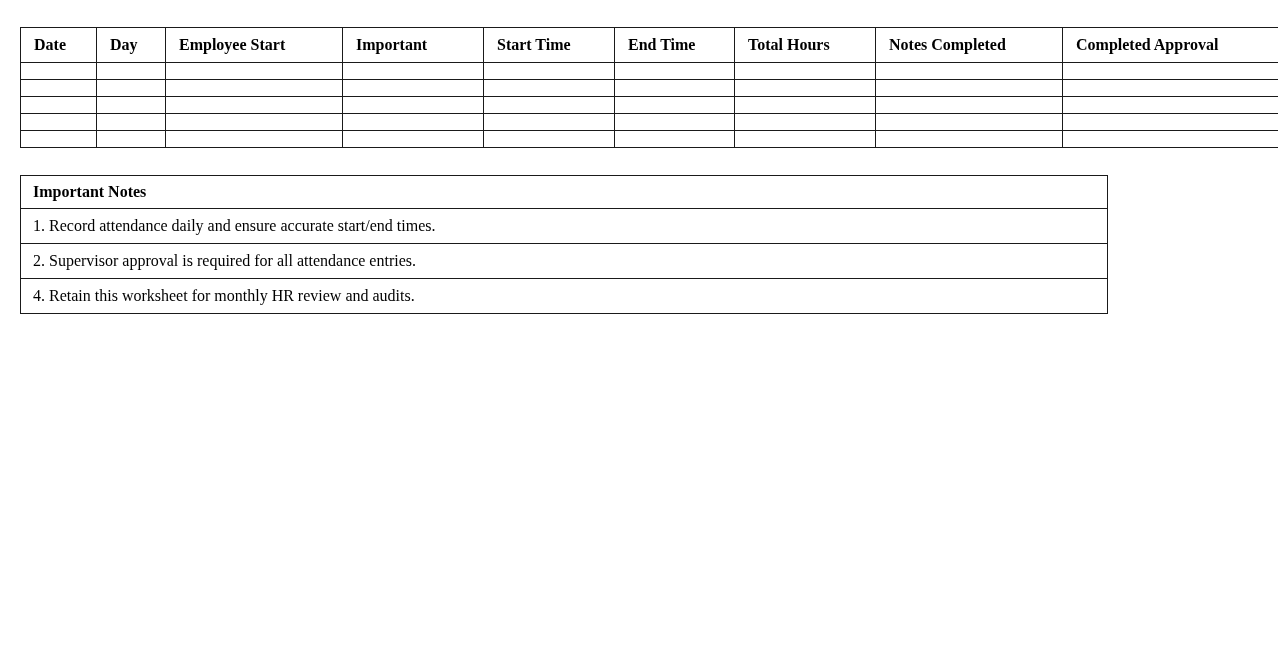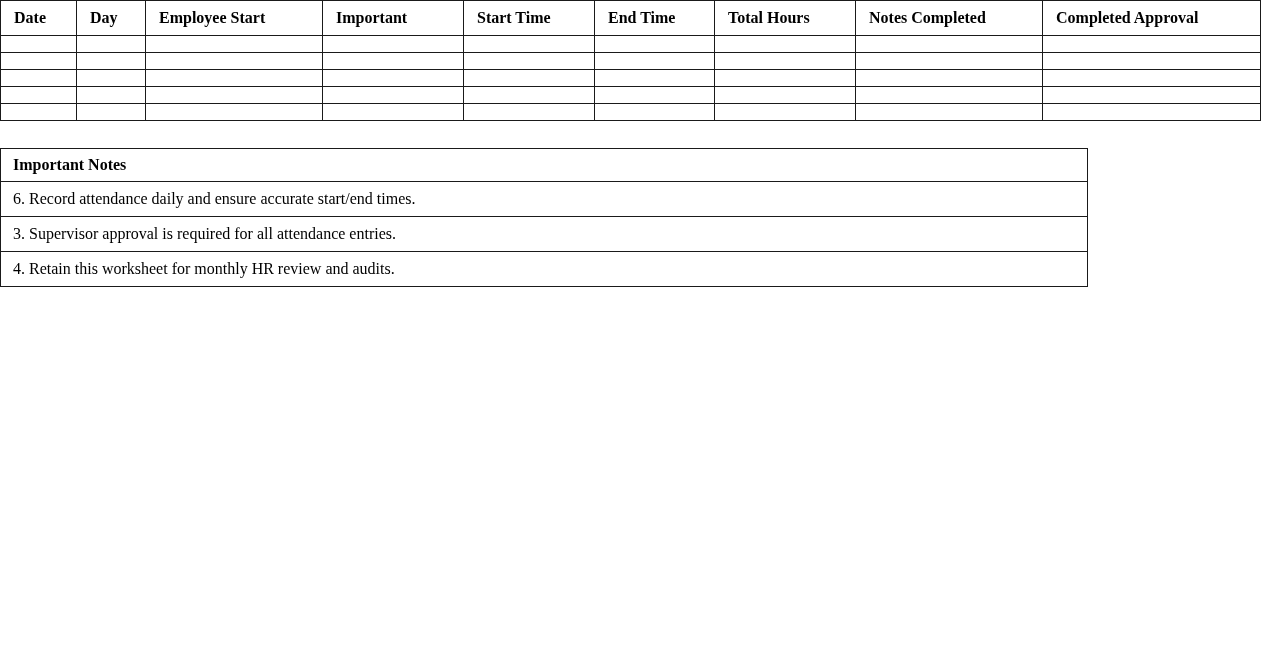--- a/index.html
+++ b/index.html
@@ -9,21 +9,22 @@
     background: #ffffff;
     color: #000000;
     font-family: "Liberation Serif", serif;
   }
   body {
     width: 1278px;
     height: 650px;
     overflow: hidden;
   }
   .page {
-    padding: 0;
+    padding: 20px;
+    margin-top: 7px;
   }
   table {
     border-collapse: collapse;
     table-layout: fixed;
     width: 1088px;
     background: #ffffff;
   }
   th, td {
     border: 1px solid #1a1a1a;
     vertical-align: middle;
@@ -148,24 +149,24 @@
         </tr>
       </tbody>
   </table>
 
   <table class="notes">
     <tbody>
       <tr>
         <td class="notes-title-cell">Important Notes</td>
       </tr>
       <tr>
-        <td class="note-cell">6. Record attendance daily and ensure accurate start/end times.</td>
+        <td class="note-cell">1. Record attendance daily and ensure accurate start/end times.</td>
       </tr>
       <tr>
-        <td class="note-cell">3. Supervisor approval is required for all attendance entries.</td>
+        <td class="note-cell">2. Supervisor approval is required for all attendance entries.</td>
       </tr>
       <tr>
         <td class="note-cell">4. Retain this worksheet for monthly HR review and audits.</td>
       </tr>
     </tbody>
   </table>
 
 </div>
 
 </body></html>

